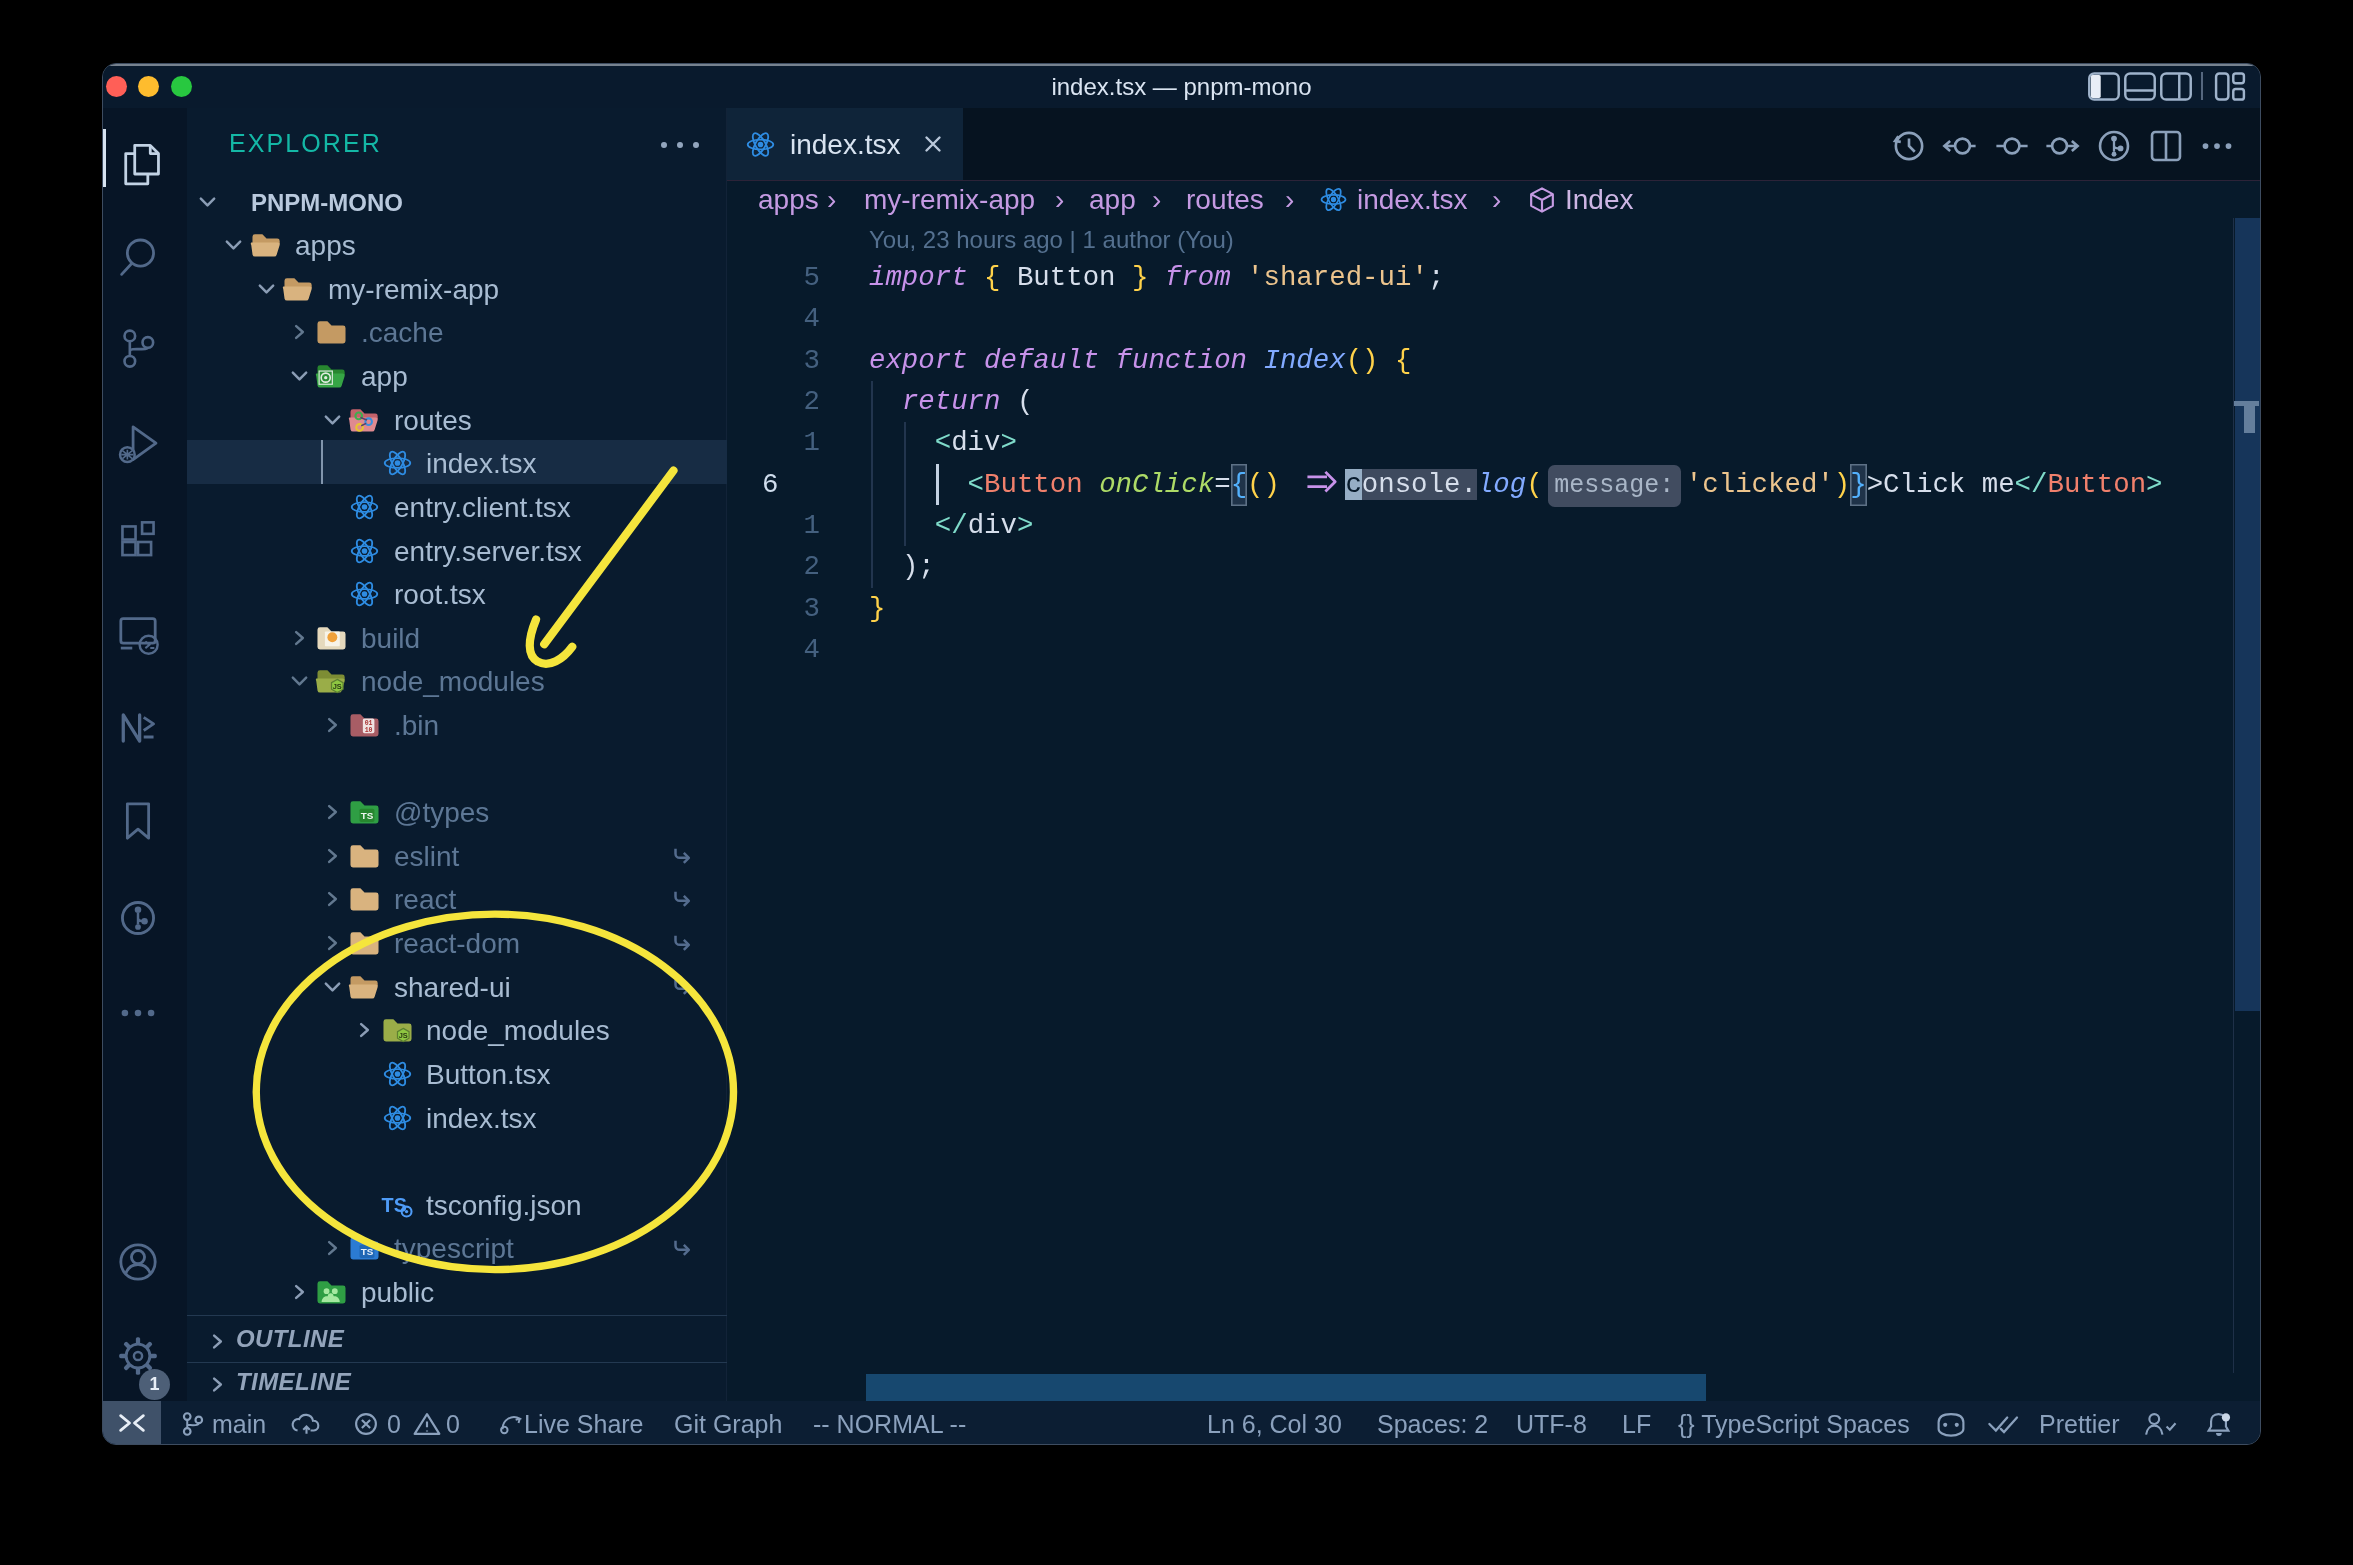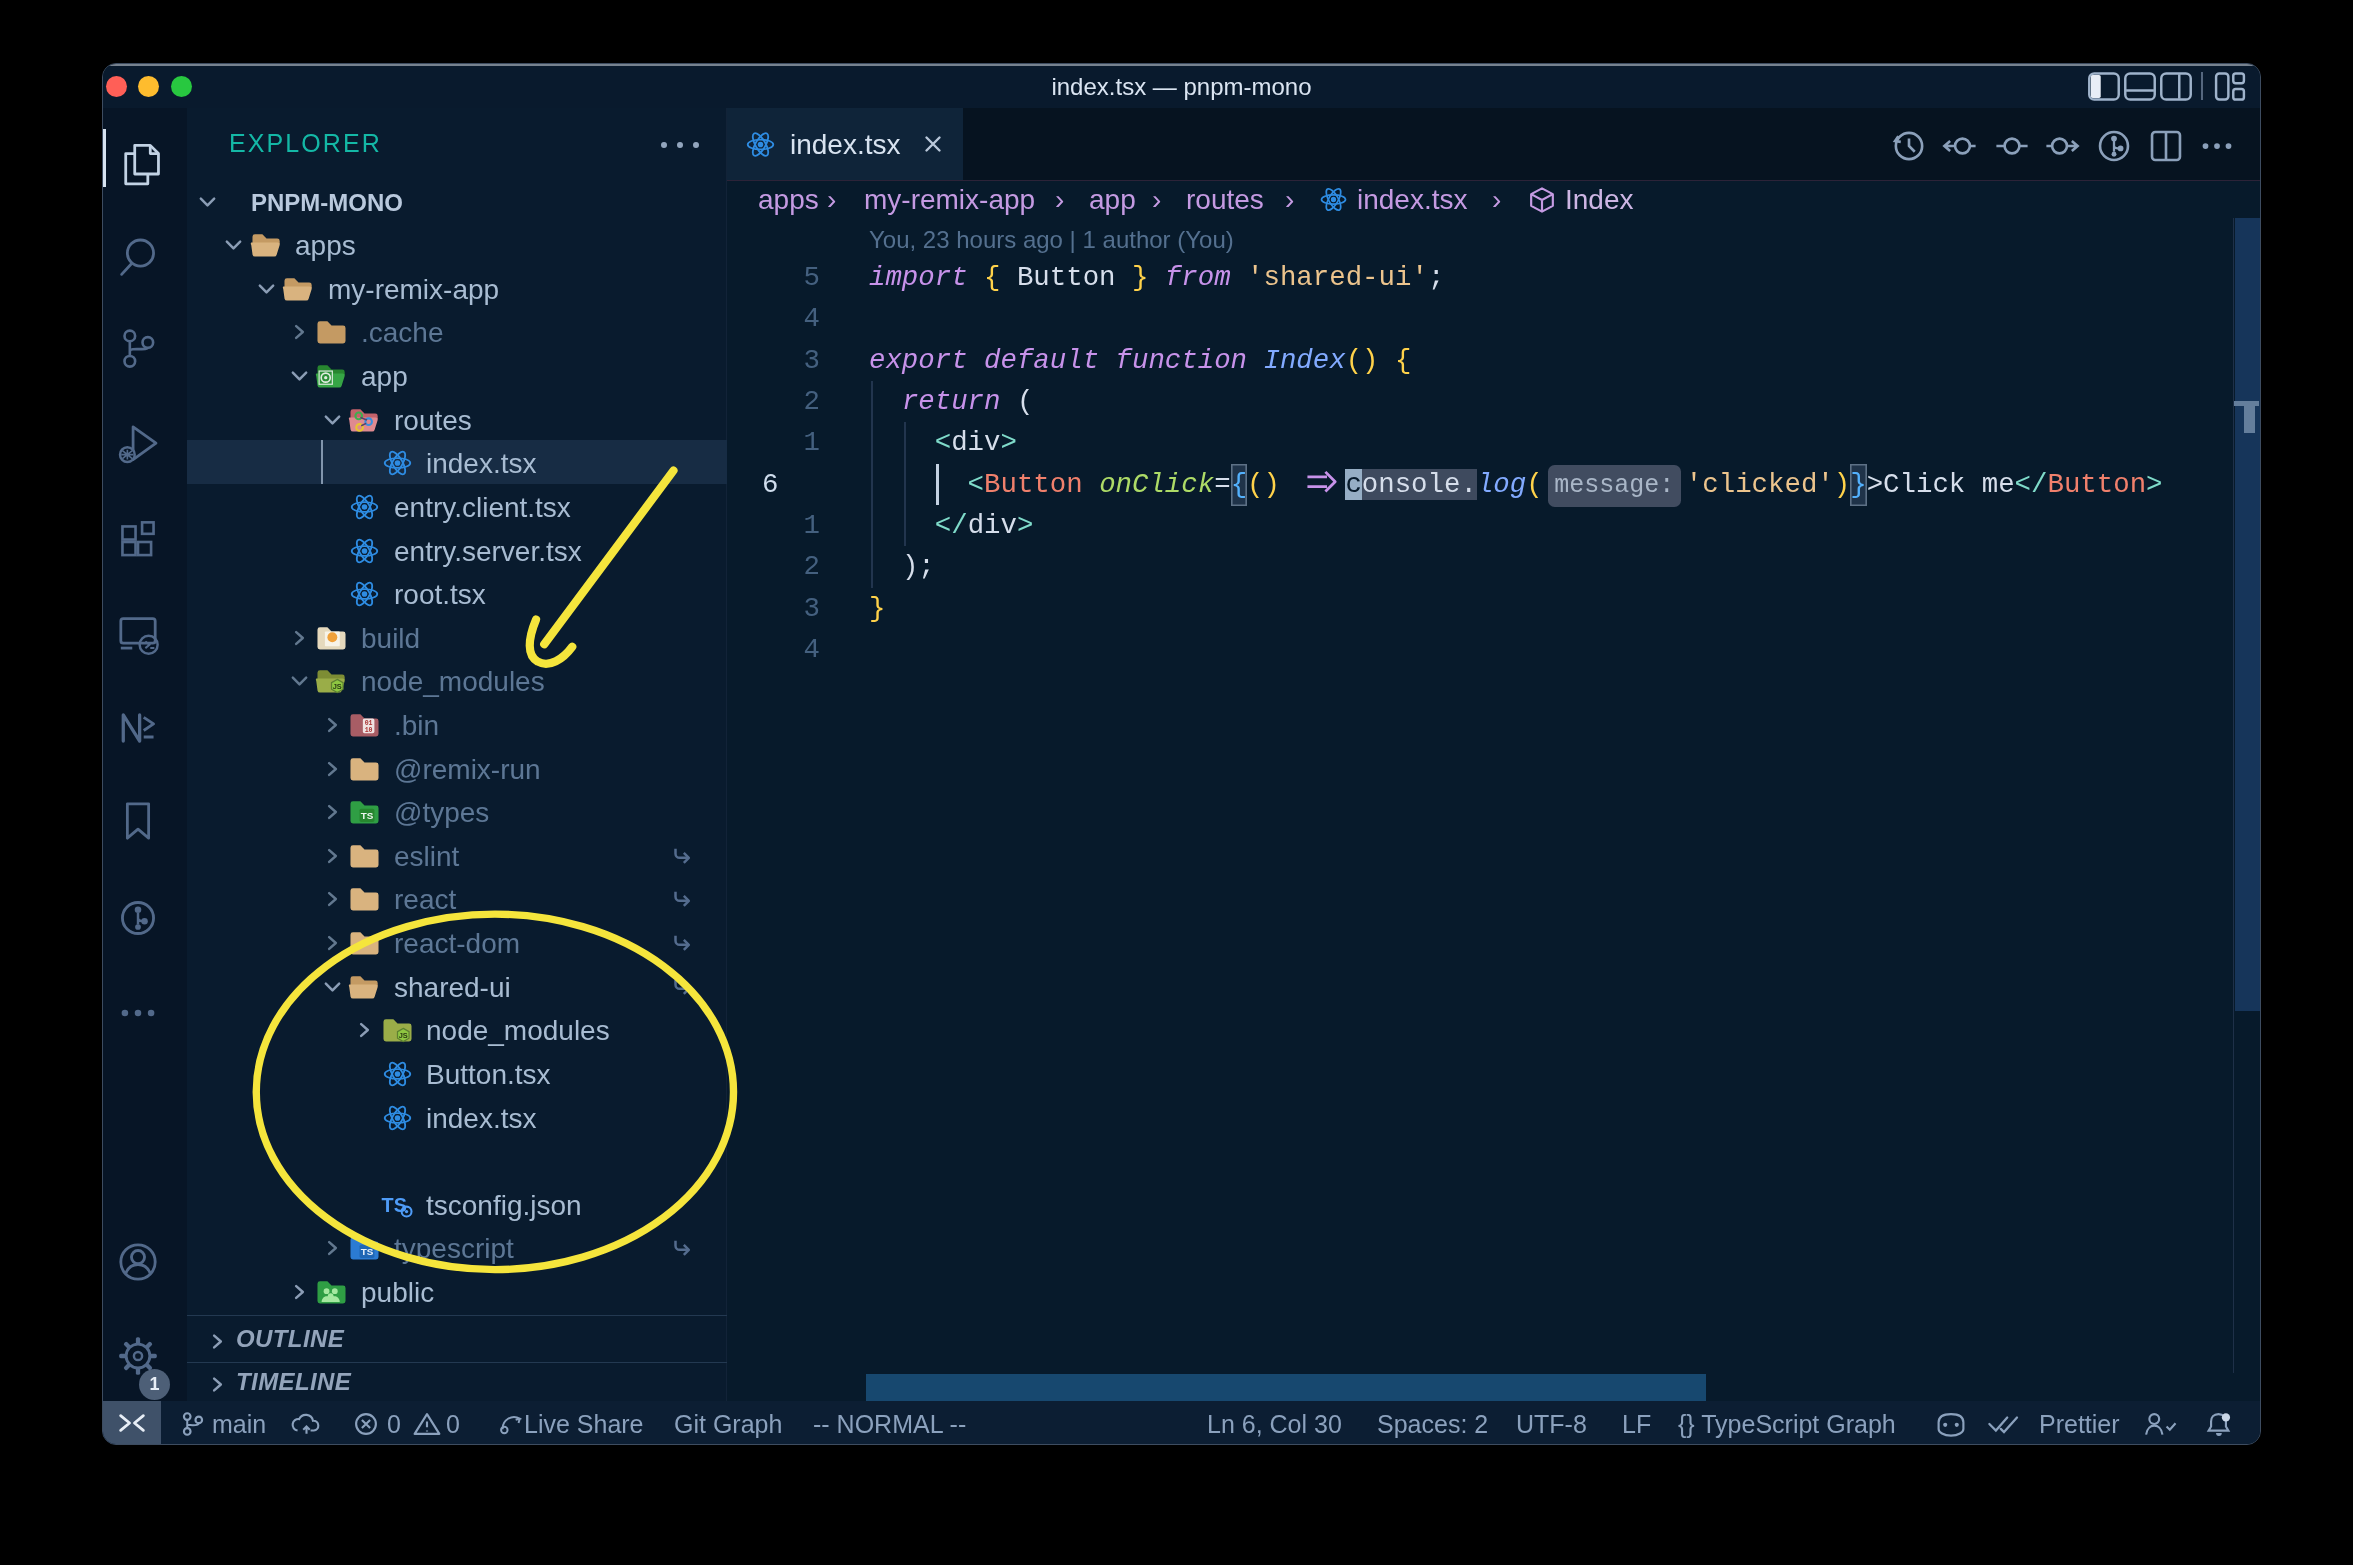--- a/index.html
+++ b/index.html
@@ -317,29 +317,20 @@
           <path d="M11 8 L19 15 L11 22" stroke="#62788f" stroke-width="3" fill="none" stroke-linecap="round" stroke-linejoin="round"></path>
         </svg>
         <svg class="ticon" style="left:161px" viewBox="0 0 40 40">
           <path d="M3 10 a3 3 0 0 1 3-3 h9 l5 5 h14 a3 3 0 0 1 3 3 v16 a3 3 0 0 1 -3 3 H6 a3 3 0 0 1 -3-3 z" fill="#a85d65"></path>
           <rect x="18" y="12" width="14" height="18" rx="2" fill="#f0e3e3"></rect>
           <text x="25" y="20" font-family="Liberation Mono" font-size="8" font-weight="bold" fill="#a33" text-anchor="middle">01</text>
           <text x="25" y="28" font-family="Liberation Mono" font-size="8" font-weight="bold" fill="#a33" text-anchor="middle">10</text>
         </svg>
         <span class="lbl dim" style="left:207px">.bin</span>
       </div>
-<div class="trow" style="top:639px">
-        <svg class="chev" style="left:133px" viewBox="0 0 30 30">
-          <path d="M11 8 L19 15 L11 22" stroke="#62788f" stroke-width="3" fill="none" stroke-linecap="round" stroke-linejoin="round"></path>
-        </svg>
-        <svg class="ticon" style="left:161px" viewBox="0 0 40 40">
-          <path d="M3 10 a3 3 0 0 1 3-3 h9 l5 5 h14 a3 3 0 0 1 3 3 v16 a3 3 0 0 1 -3 3 H6 a3 3 0 0 1 -3-3 z" fill="#d9b37f"></path>
-        </svg>
-        <span class="lbl dim" style="left:207px">@remix-run</span>
-      </div>
 <div class="trow" style="top:682px">
         <svg class="chev" style="left:133px" viewBox="0 0 30 30">
           <path d="M11 8 L19 15 L11 22" stroke="#62788f" stroke-width="3" fill="none" stroke-linecap="round" stroke-linejoin="round"></path>
         </svg>
         <svg class="ticon" style="left:161px" viewBox="0 0 40 40">
           <path d="M3 10 a3 3 0 0 1 3-3 h9 l5 5 h14 a3 3 0 0 1 3 3 v16 a3 3 0 0 1 -3 3 H6 a3 3 0 0 1 -3-3 z" fill="#2f9e44"></path>
           <rect x="14" y="16" width="18" height="16" rx="2" fill="#27862f"></rect>
           <text x="23" y="29" font-family="Liberation Sans" font-size="12" font-weight="bold" fill="#eef6ee" text-anchor="middle">TS</text>
         </svg>
         <span class="lbl dim" style="left:207px">@types</span>
@@ -620,21 +611,21 @@
         <path d="M28 9 l-1.5 5.5" stroke="#8ba1bd" stroke-width="2.4"></path>
         <circle cx="9" cy="23" r="4" stroke="#8ba1bd" stroke-width="2.4"></circle>
       </svg>
 <span class="st" style="left:421px">Live Share</span>
 <span class="st" style="left:571px">Git Graph</span>
 <span class="st" style="left:710px">-- NORMAL --</span>
 <span class="st" style="left:1104px">Ln 6, Col 30</span>
 <span class="st" style="left:1274px">Spaces: 2</span>
 <span class="st" style="left:1413px">UTF-8</span>
 <span class="st" style="left:1519px">LF</span>
-<span class="st" style="left:1575px">{} TypeScript Graph</span>
+<span class="st" style="left:1575px">{} TypeScript Spaces</span>
 <svg style="position:absolute;left:1829px;top:8.2px" width="38" height="30" viewBox="0 0 46 36" fill="none">
         <path d="M8 16 c0-7 6-10 15-10 s15 3 15 10 v8 c0 4-6 8-15 8 s-15-4-15-8 z" stroke="#8ba1bd" stroke-width="2.6" fill="none"></path>
         <circle cx="16" cy="19" r="2.5" fill="#8ba1bd"></circle>
         <circle cx="30" cy="19" r="2.5" fill="#8ba1bd"></circle>
       </svg>
 <svg style="position:absolute;left:1883px;top:10px" width="36" height="26" viewBox="0 0 44 32" fill="none">
         <path d="M4 16 l8 8 14 -16 M18 22 l4 4 16 -18" stroke="#8ba1bd" stroke-width="2.8" fill="none" stroke-linecap="round"></path>
       </svg>
 <span class="st" style="left:1936px">Prettier</span>
 <svg style="position:absolute;left:2039px;top:9px" width="36" height="28" viewBox="0 0 44 34" fill="none">

